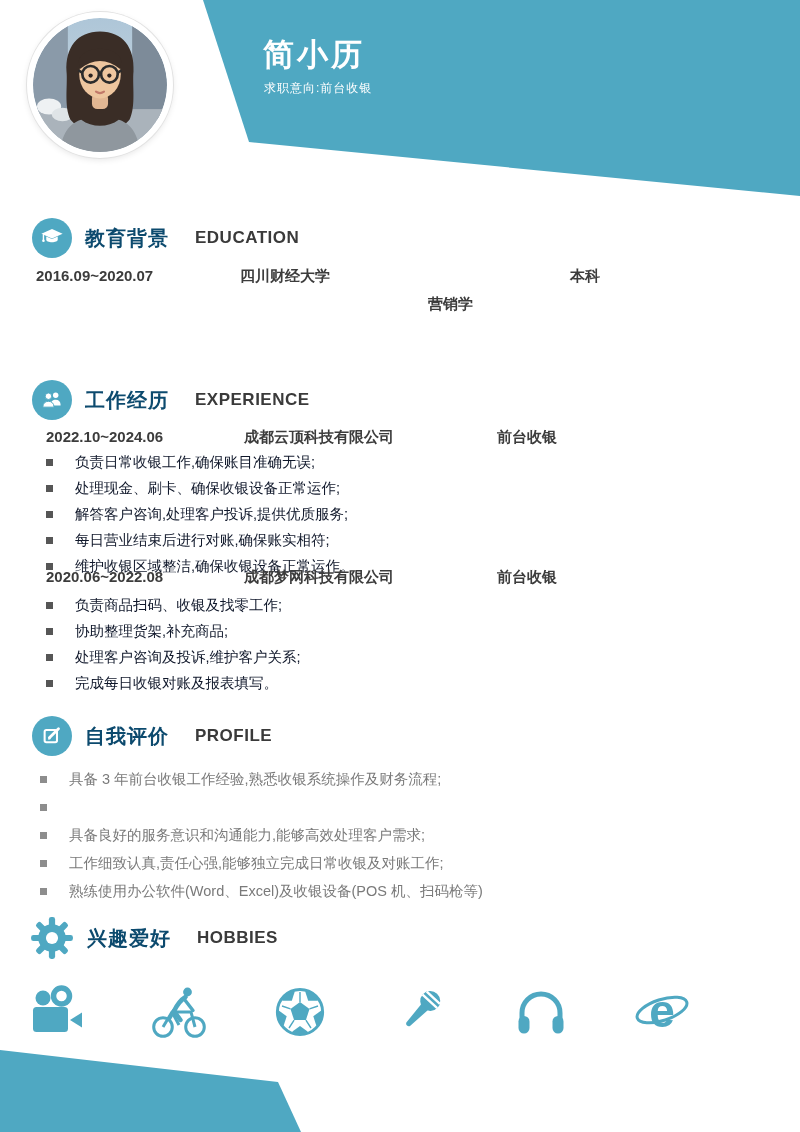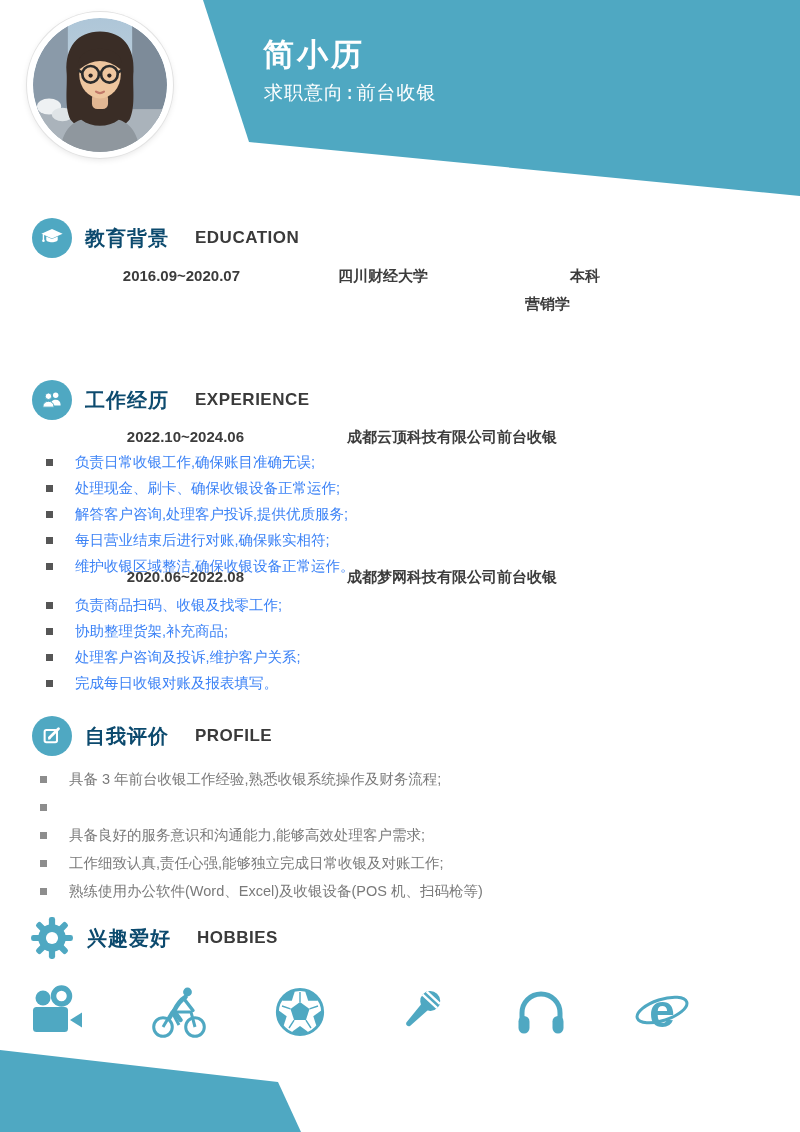--- a/index.html
+++ b/index.html
@@ -1,34 +1,33 @@
 <!DOCTYPE html>
 <html><head>
 <meta charset="utf-8">
 <style>
   * { box-sizing: border-box; }
   html,body { margin:0; padding:0; background:#fff; }
   .page {
     position:relative; width:800px; height:1132px; background:#ffffff;
-    overflow:hidden; font-family:"Liberation Sans","DejaVu Sans",sans-serif;text-align:right;
+    overflow:hidden; font-family:"Liberation Sans","DejaVu Sans",sans-serif;
   }
   
   .banner {
     position:absolute; left:0; top:0; width:800px; height:200px;
     background:#4FA8C2;
     clip-path:polygon(203px 0, 800px 0, 800px 196px, 249px 142px);
   }
   .name {
     position:absolute; left:263px; top:34px; font-size:31px; font-weight:bold;
     color:#ffffff; letter-spacing:3px;
   }
   .intent {
-    position:absolute; left:264px; top:80px; font-size:19px; color:#ffffff;
+    position:absolute; left:264px; top:80px; font-size:12px; color:#ffffff;
     letter-spacing:1px;
-    font-family:Liberation Mono, monospace;
   }
   .avatar {
     position:absolute; left:27px; top:12px; width:146px; height:146px;
     border-radius:50%; background:#fff; border:6px solid #ffffff;
     box-shadow:0 0 0 1px #e2e2e2, 0 2px 6px rgba(0,0,0,.10);
     overflow:hidden;
   }
   .avatar svg { display:block; width:134px; height:134px; border-radius:50%; }
   
   .sec { position:absolute; left:32px; display:flex; align-items:center; }
@@ -49,21 +48,21 @@
   .row .c1 { width:204px; flex:none; }
   .row .c2 { width:188px; flex:none; }
   .row .c3 { width:142px; flex:none;margin-top:28px; }
   .row .jc1 { width:198px; flex:none; }
   .row .jc2 { width:253px; flex:none; }
   .courses {
     position:absolute; left:42px; top:289px; width:734px;
     font-size:15px; line-height:28px; color:#4a4a4a;
   }
   .bullets { position:absolute; left:46px; width:720px; }
-  .bullet { display:flex; align-items:center; height:26px; font-size:14.5px; color:#3b82f6; }
+  .bullet { display:flex; align-items:center; height:26px; font-size:14.5px; color:#0f172a; }
   .sq { width:7px; height:7px; background:#565656; margin-right:22px; flex:none; }
   .bullets-prof { left:40px; }
   .bullets-prof .bullet { height:28px; color:#7a7a7a; }
   .bullets-prof .sq { background:#8d8d8d; }
   
   .hobby-row {
     position:absolute; left:28px; top:979px; width:664px; height:66px;
     display:flex; justify-content:space-between; align-items:center;
   }
   .hobby { width:60px; height:60px; display:flex; align-items:center; justify-content:center; }

